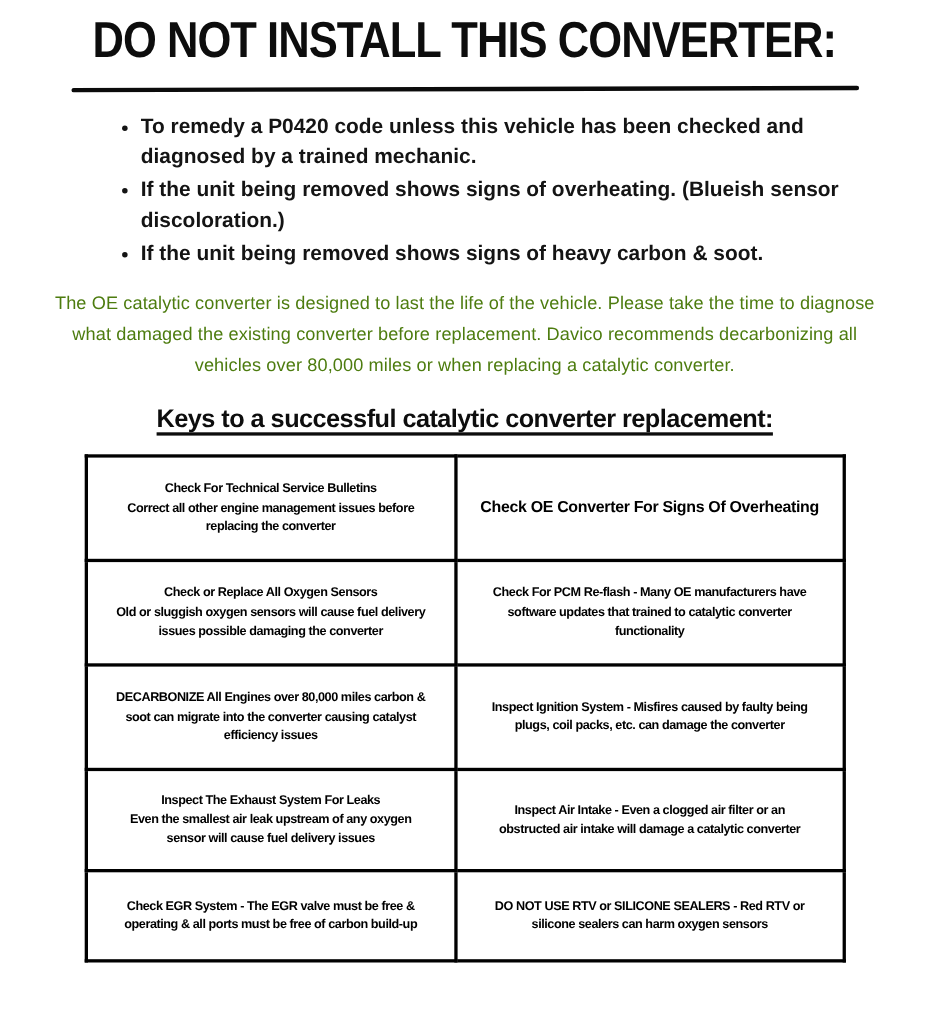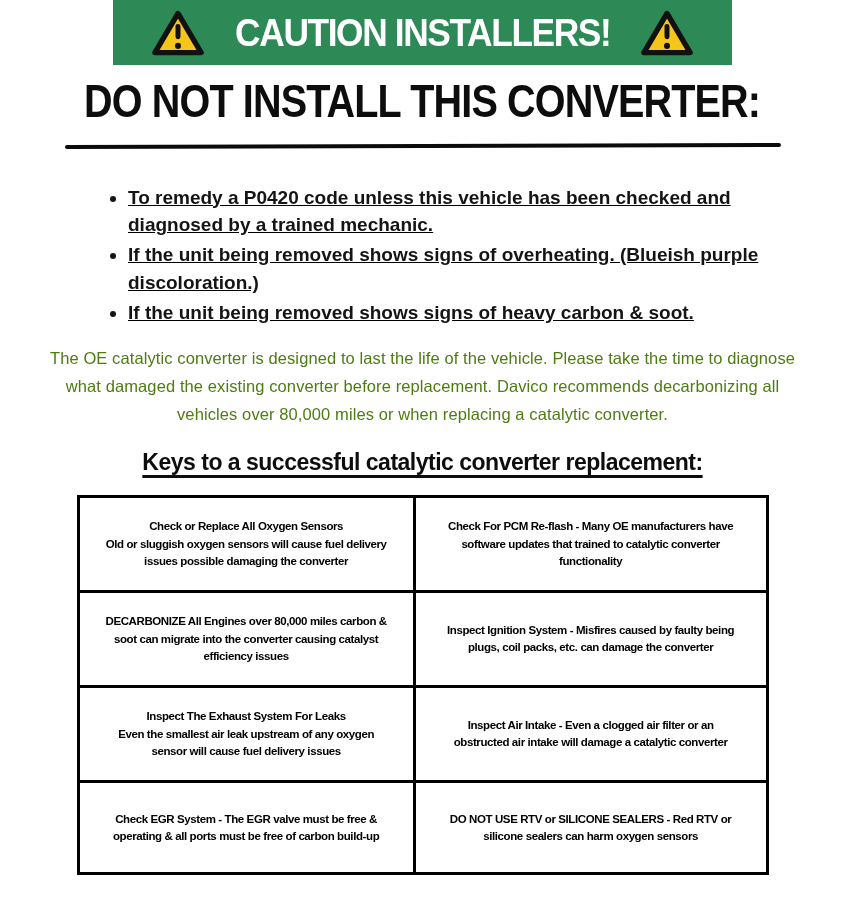--- a/index.html
+++ b/index.html
@@ -24,21 +24,21 @@
   .main-heading span{
     display:inline-block;font-size:46px;font-weight:bold;color:#0d0d0d;
     letter-spacing:-1px;white-space:nowrap;
     transform:scaleX(0.86);transform-origin:center;
   }
   .divider{
     width:716px;height:3.5px;background:#0b0b0b;border-radius:2px;
     margin:20px auto 0;transform:rotate(-0.15deg);
   }
   .bullets{
-    margin:36px 0 0;padding:0 40px 0 128px;list-style:disc;text-decoration:underline;
+    margin:19px 0 0;padding:0 40px 0 128px;list-style:disc;
   }
   .bullets li{
     font-size:19px;font-weight:bold;color:#141414;line-height:1.47;
     white-space:pre-line;margin:0 0 2px;
   }
   .para{
     width:835px;margin:17px auto 0;text-align:center;
     font-size:16.5px;font-weight:400;color:#4d7c0f;line-height:1.7;
     white-space:pre-line;letter-spacing:0.1px;
   }
@@ -64,62 +64,51 @@
   .keys-table tr:nth-child(3) td{height:80px;}
   .keys-table tr:nth-child(4) td{height:77px;}
   .keys-table tr:nth-child(5) td{height:67px;}
   .keys-table tr:nth-child(6) td{height:78px;}
 </style>
 </head>
 <body>
 
 <div class="page">
 
-  <header class="banner">
-    <span class="tri-icon">
-      <svg width="54" height="48" viewBox="0 0 60 54" aria-hidden="true">
-        <path d="M30 5 L56 49 L4 49 Z" fill="#f6c51a" stroke="#111111" stroke-width="6" stroke-linejoin="round"></path>
-        <rect x="27.2" y="17" width="5.6" height="17" rx="2.8" fill="#111111"></rect>
-        <circle cx="30" cy="41.5" r="3.4" fill="#111111"></circle>
-      </svg>
-    </span>
-    <h1 class="banner-title">CAUTION INSTALLERS!</h1>
-    <span class="tri-icon">
-      <svg width="54" height="48" viewBox="0 0 60 54" aria-hidden="true">
-        <path d="M30 5 L56 49 L4 49 Z" fill="#f6c51a" stroke="#111111" stroke-width="6" stroke-linejoin="round"></path>
-        <rect x="27.2" y="17" width="5.6" height="17" rx="2.8" fill="#111111"></rect>
-        <circle cx="30" cy="41.5" r="3.4" fill="#111111"></circle>
-      </svg>
-    </span>
-  </header>
 
   <h2 class="main-heading"><span>DO NOT INSTALL THIS CONVERTER:</span></h2>
 
   <div class="divider"></div>
 
   <ul class="bullets">
     <li>To remedy a P0420 code unless this vehicle has been checked and
 diagnosed by a trained mechanic.</li>
-    <li>If the unit being removed shows signs of overheating. (Blueish purple
+    <li>If the unit being removed shows signs of overheating. (Blueish sensor
 discoloration.)</li>
     <li>If the unit being removed shows signs of heavy carbon &amp; soot.</li>
   </ul>
 
   <p class="para">The OE catalytic converter is designed to last the life of the vehicle. Please take the time to diagnose
 what damaged the existing converter before replacement. Davico recommends decarbonizing all
 vehicles over 80,000 miles or when replacing a catalytic converter.</p>
 
   <h3 class="keys-heading">Keys to a successful catalytic converter replacement:</h3>
 
   <table class="keys-table">
     <colgroup>
         <col class="c-left">
         <col class="c-right">
       </colgroup>
     <tbody>
+      <tr>
+        <td>Check For Technical Service Bulletins
+Correct all other engine management issues before
+replacing the converter</td>
+        <td class="big">Check OE Converter For Signs Of Overheating</td>
+      </tr>
       <tr>
         <td>Check or Replace All Oxygen Sensors
 Old or sluggish oxygen sensors will cause fuel delivery
 issues possible damaging the converter</td>
         <td>Check For PCM Re-flash - Many OE manufacturers have
 software updates that trained to catalytic converter
 functionality</td>
       </tr>
       <tr>
         <td>DECARBONIZE All Engines over 80,000 miles carbon &amp;

